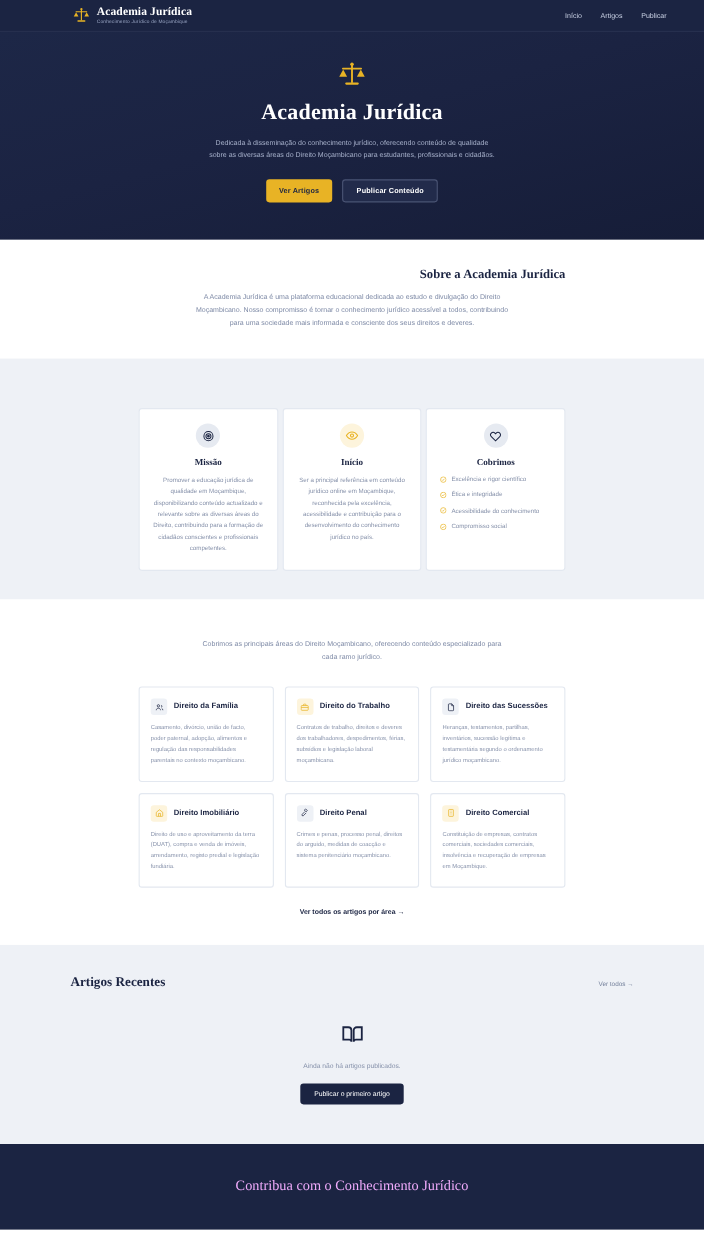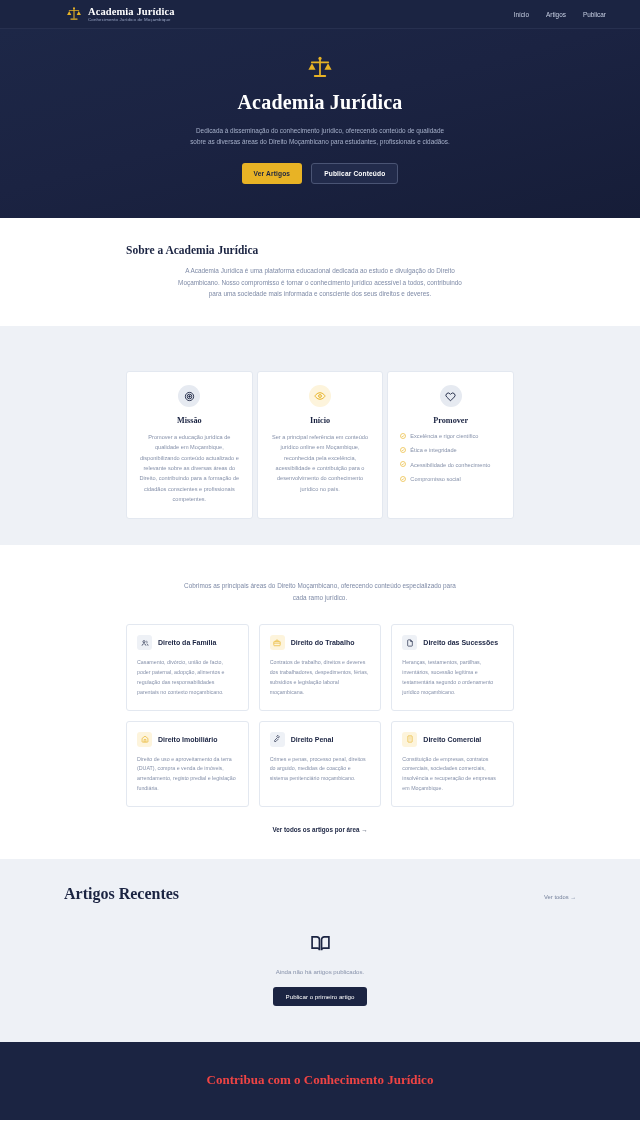--- a/index.html
+++ b/index.html
@@ -60,21 +60,21 @@
 
   
   .section { padding: 26px 0; }
   .section.white { background: #ffffff; }
   .section.grey { background: #eef1f6; }
   .wrap { width: 388px; margin: 0 auto; }
   .wrap-wide { width: 512px; margin: 0 auto; }
   .sec-title {
     font-family: "Liberation Serif", serif;
     font-size: 11.5px; font-weight: 700; color: #1b2442;
-    text-align: left;
+    text-align: right;
   }
   .sec-lead {
     font-size: 6.4px; color: #7e8aa6; line-height: 1.8;
     text-align: center; margin: 9px auto 0; max-width: 275px;
   }
 
   
   .mvv-grid { display: flex; gap: 4px; margin-top: 19px; }
   .mvv-card {
     flex: 1; background: #ffffff; border: 1px solid #e3e8f0;
@@ -120,36 +120,36 @@
   .area-more {
     margin-top: 19px; text-align: center;
     font-size: 6.3px; font-weight: 700; color: #1b2442;
     text-decoration: none; display: block;
   }
 
   
   .art-head { display: flex; align-items: baseline; justify-content: space-between; }
   .art-title {
     font-family: "Liberation Serif", serif;
-    font-size: 16px; font-weight: 700; color: #1b2442;
+    font-size: 12px; font-weight: 700; color: #1b2442;
   }
   .link-muted { font-size: 5.8px; color: #74809b; text-decoration: none; }
   .empty { text-align: center; padding: 30px 0 6px; }
   .empty-txt { font-size: 6.1px; color: #8691aa; margin: 10px 0 10px; }
   .btn-dark {
     background: #1b2442; color: #ffffff;
     font-size: 6.2px; font-weight: 400; padding: 6px 13px;
     border-radius: 3px; border: none; cursor: pointer;
   }
 
   
   .cta { background: #1b2442; padding: 30px 0 32px; text-align: center; }
   .cta-title {
     font-family: "Liberation Serif", serif;
-    font-size: 13px; font-weight: 700; color: #ef4444; text-align: center;
+    font-size: 13px; font-weight: 400; color: #f0abfc; text-align: center;
   }
 </style>
 </head>
 <body>
 
 <div class="navbar">
   <div class="brand">
     <svg class="brand-mark" viewBox="0 0 24 24">
       <g fill="#e8b325">
         <rect x="11.2" y="3" width="1.6" height="16" rx=".6"></rect>
@@ -224,21 +224,21 @@
         <div class="mvv-name">Início</div>
         <div class="mvv-body">Ser a principal referência em conteúdo jurídico online em Moçambique, reconhecida pela excelência, acessibilidade e contribuição para o desenvolvimento do conhecimento jurídico no país.</div>
       </div>
 
       <div class="mvv-card">
         <div class="mvv-badge badge-slate">
           <svg width="11" height="11" viewBox="0 0 24 24" fill="none" stroke="#1b2442" stroke-width="2">
             <path d="M20.4 5.9a5 5 0 0 0-7.1 0L12 7.2l-1.3-1.3a5 5 0 1 0-7.1 7.1l8.4 8.4 8.4-8.4a5 5 0 0 0 0-7.1z"></path>
           </svg>
         </div>
-        <div class="mvv-name">Promover</div>
+        <div class="mvv-name">Cobrimos</div>
         <div class="val-list">
           <div class="val-item">
             <svg width="6" height="6" viewBox="0 0 24 24" fill="none" stroke="#e8b325" stroke-width="2.6">
                 <circle cx="12" cy="12" r="10"></circle>
                 <path d="M7.5 12.3l3 3 6-6.4"></path>
               </svg>
             <span>Excelência e rigor científico</span>
           </div>
           <div class="val-item">
             <svg width="6" height="6" viewBox="0 0 24 24" fill="none" stroke="#e8b325" stroke-width="2.6">

